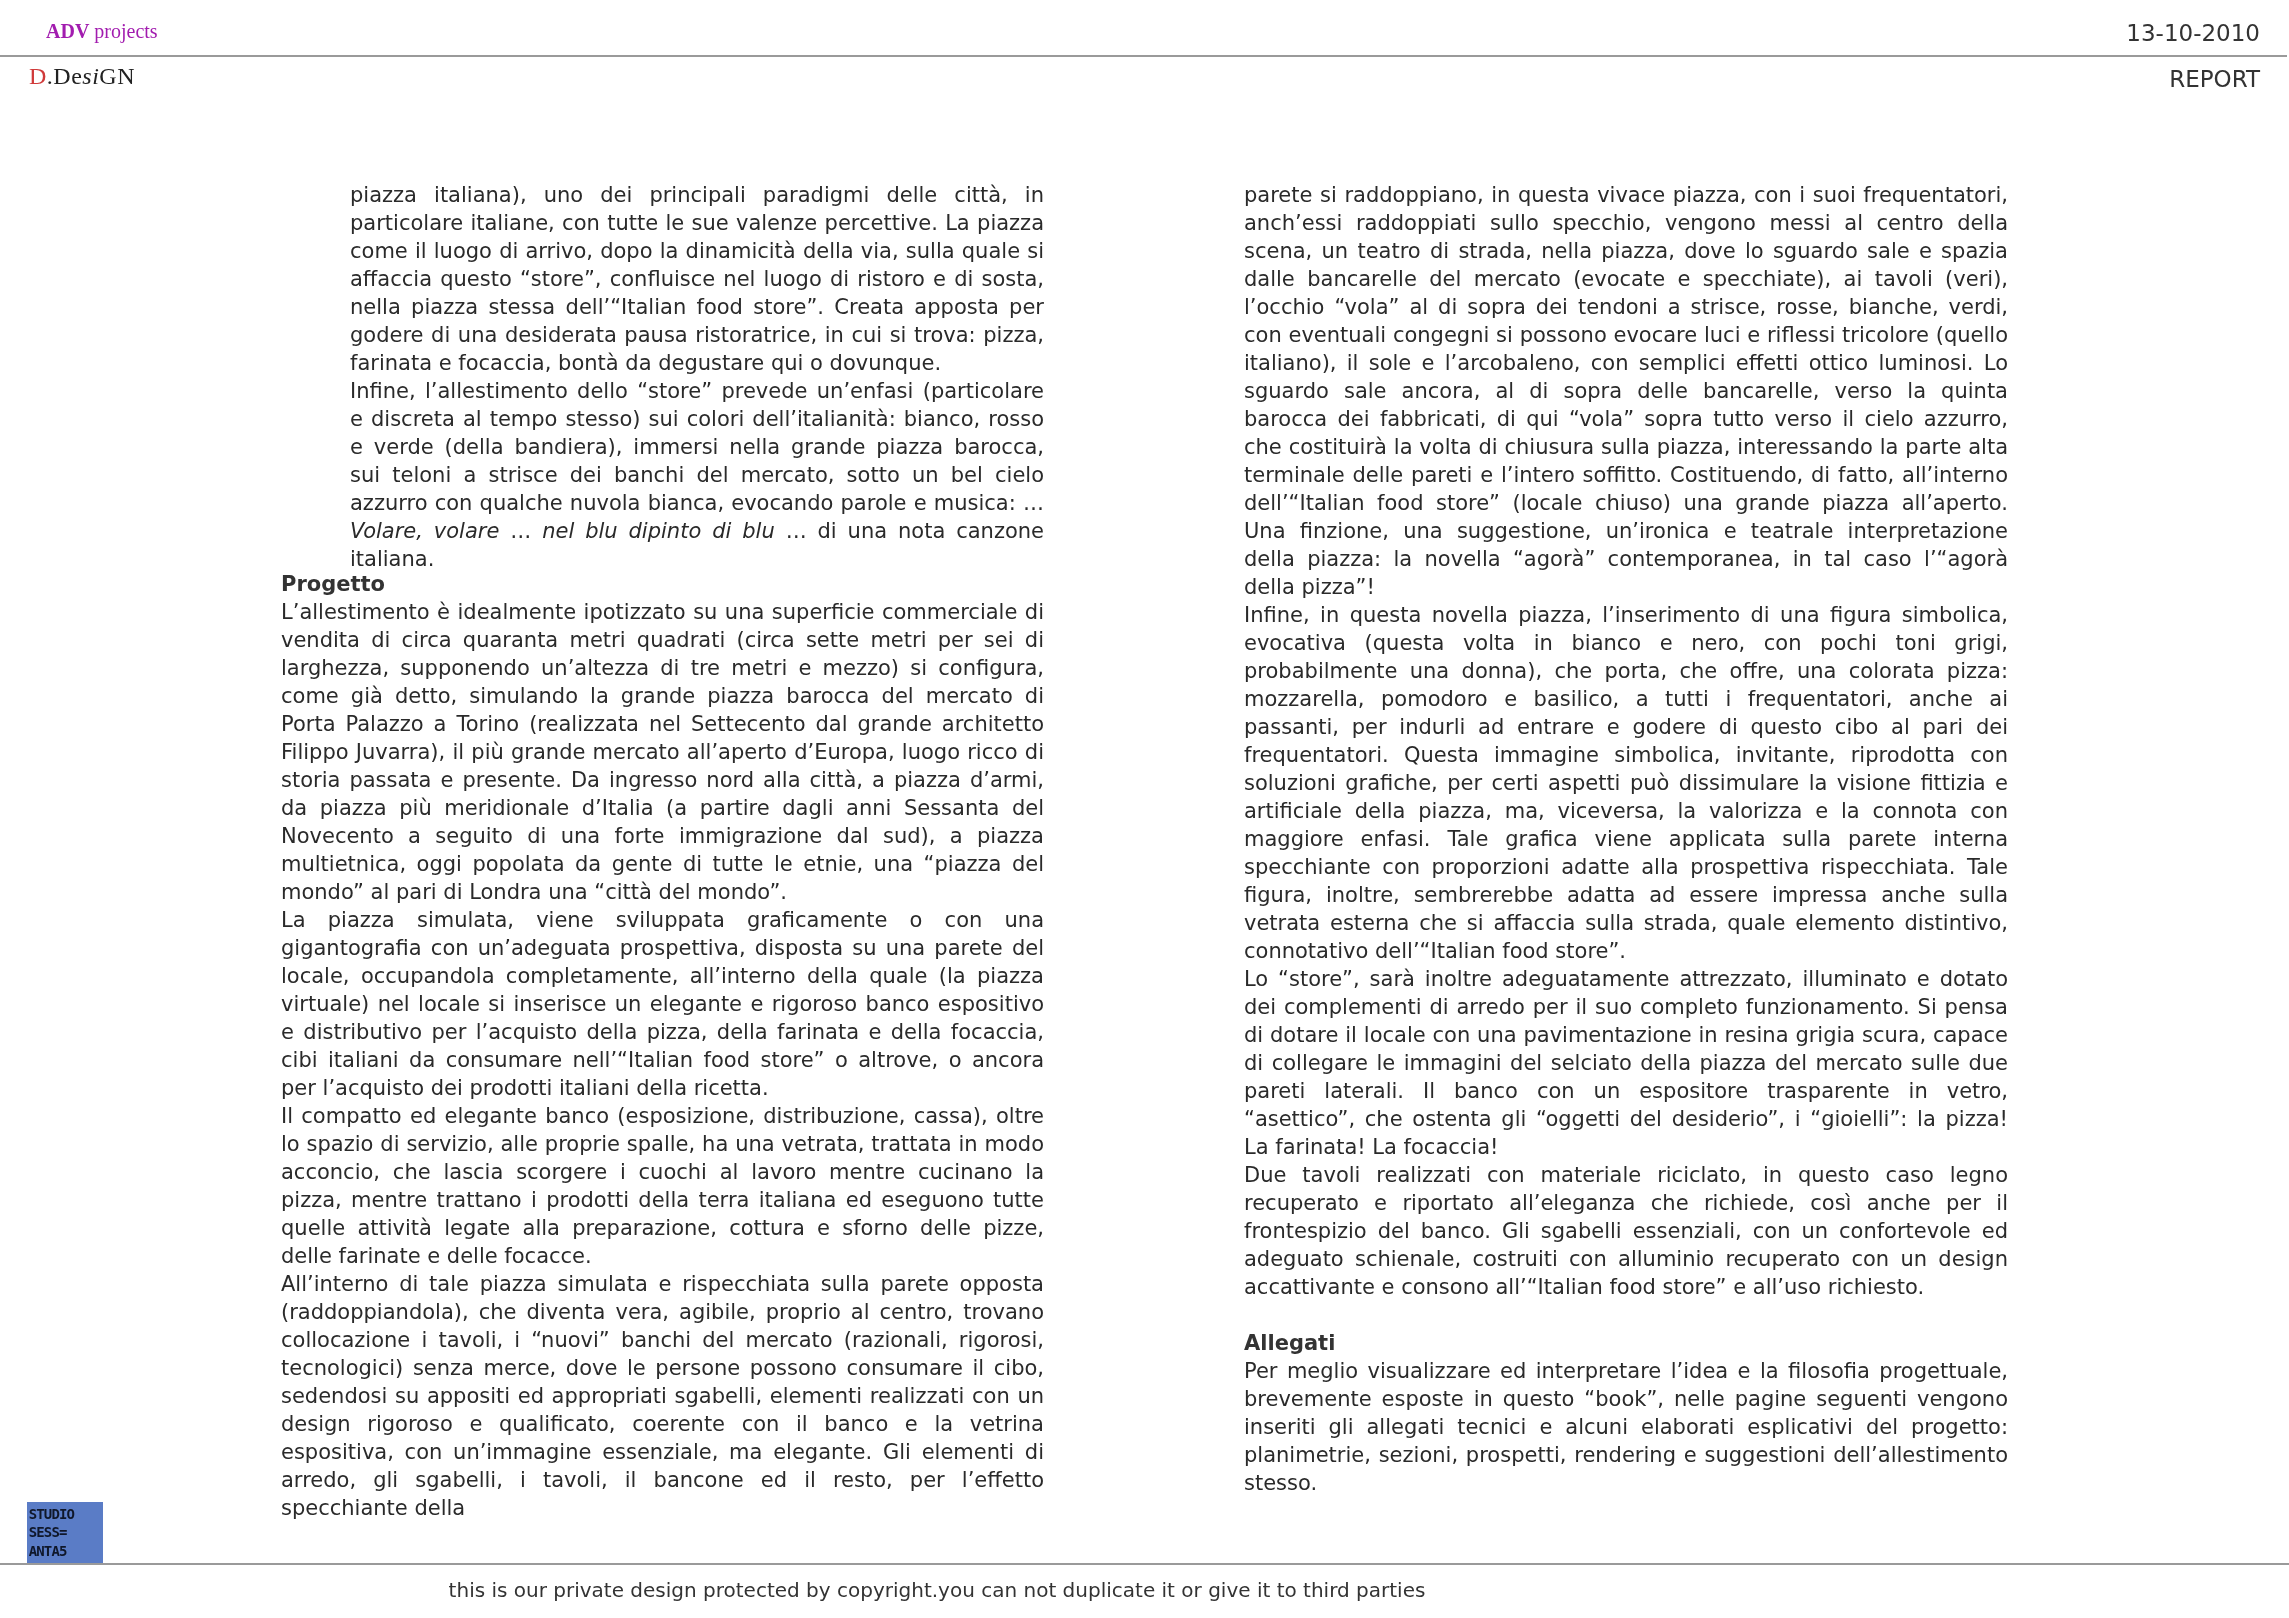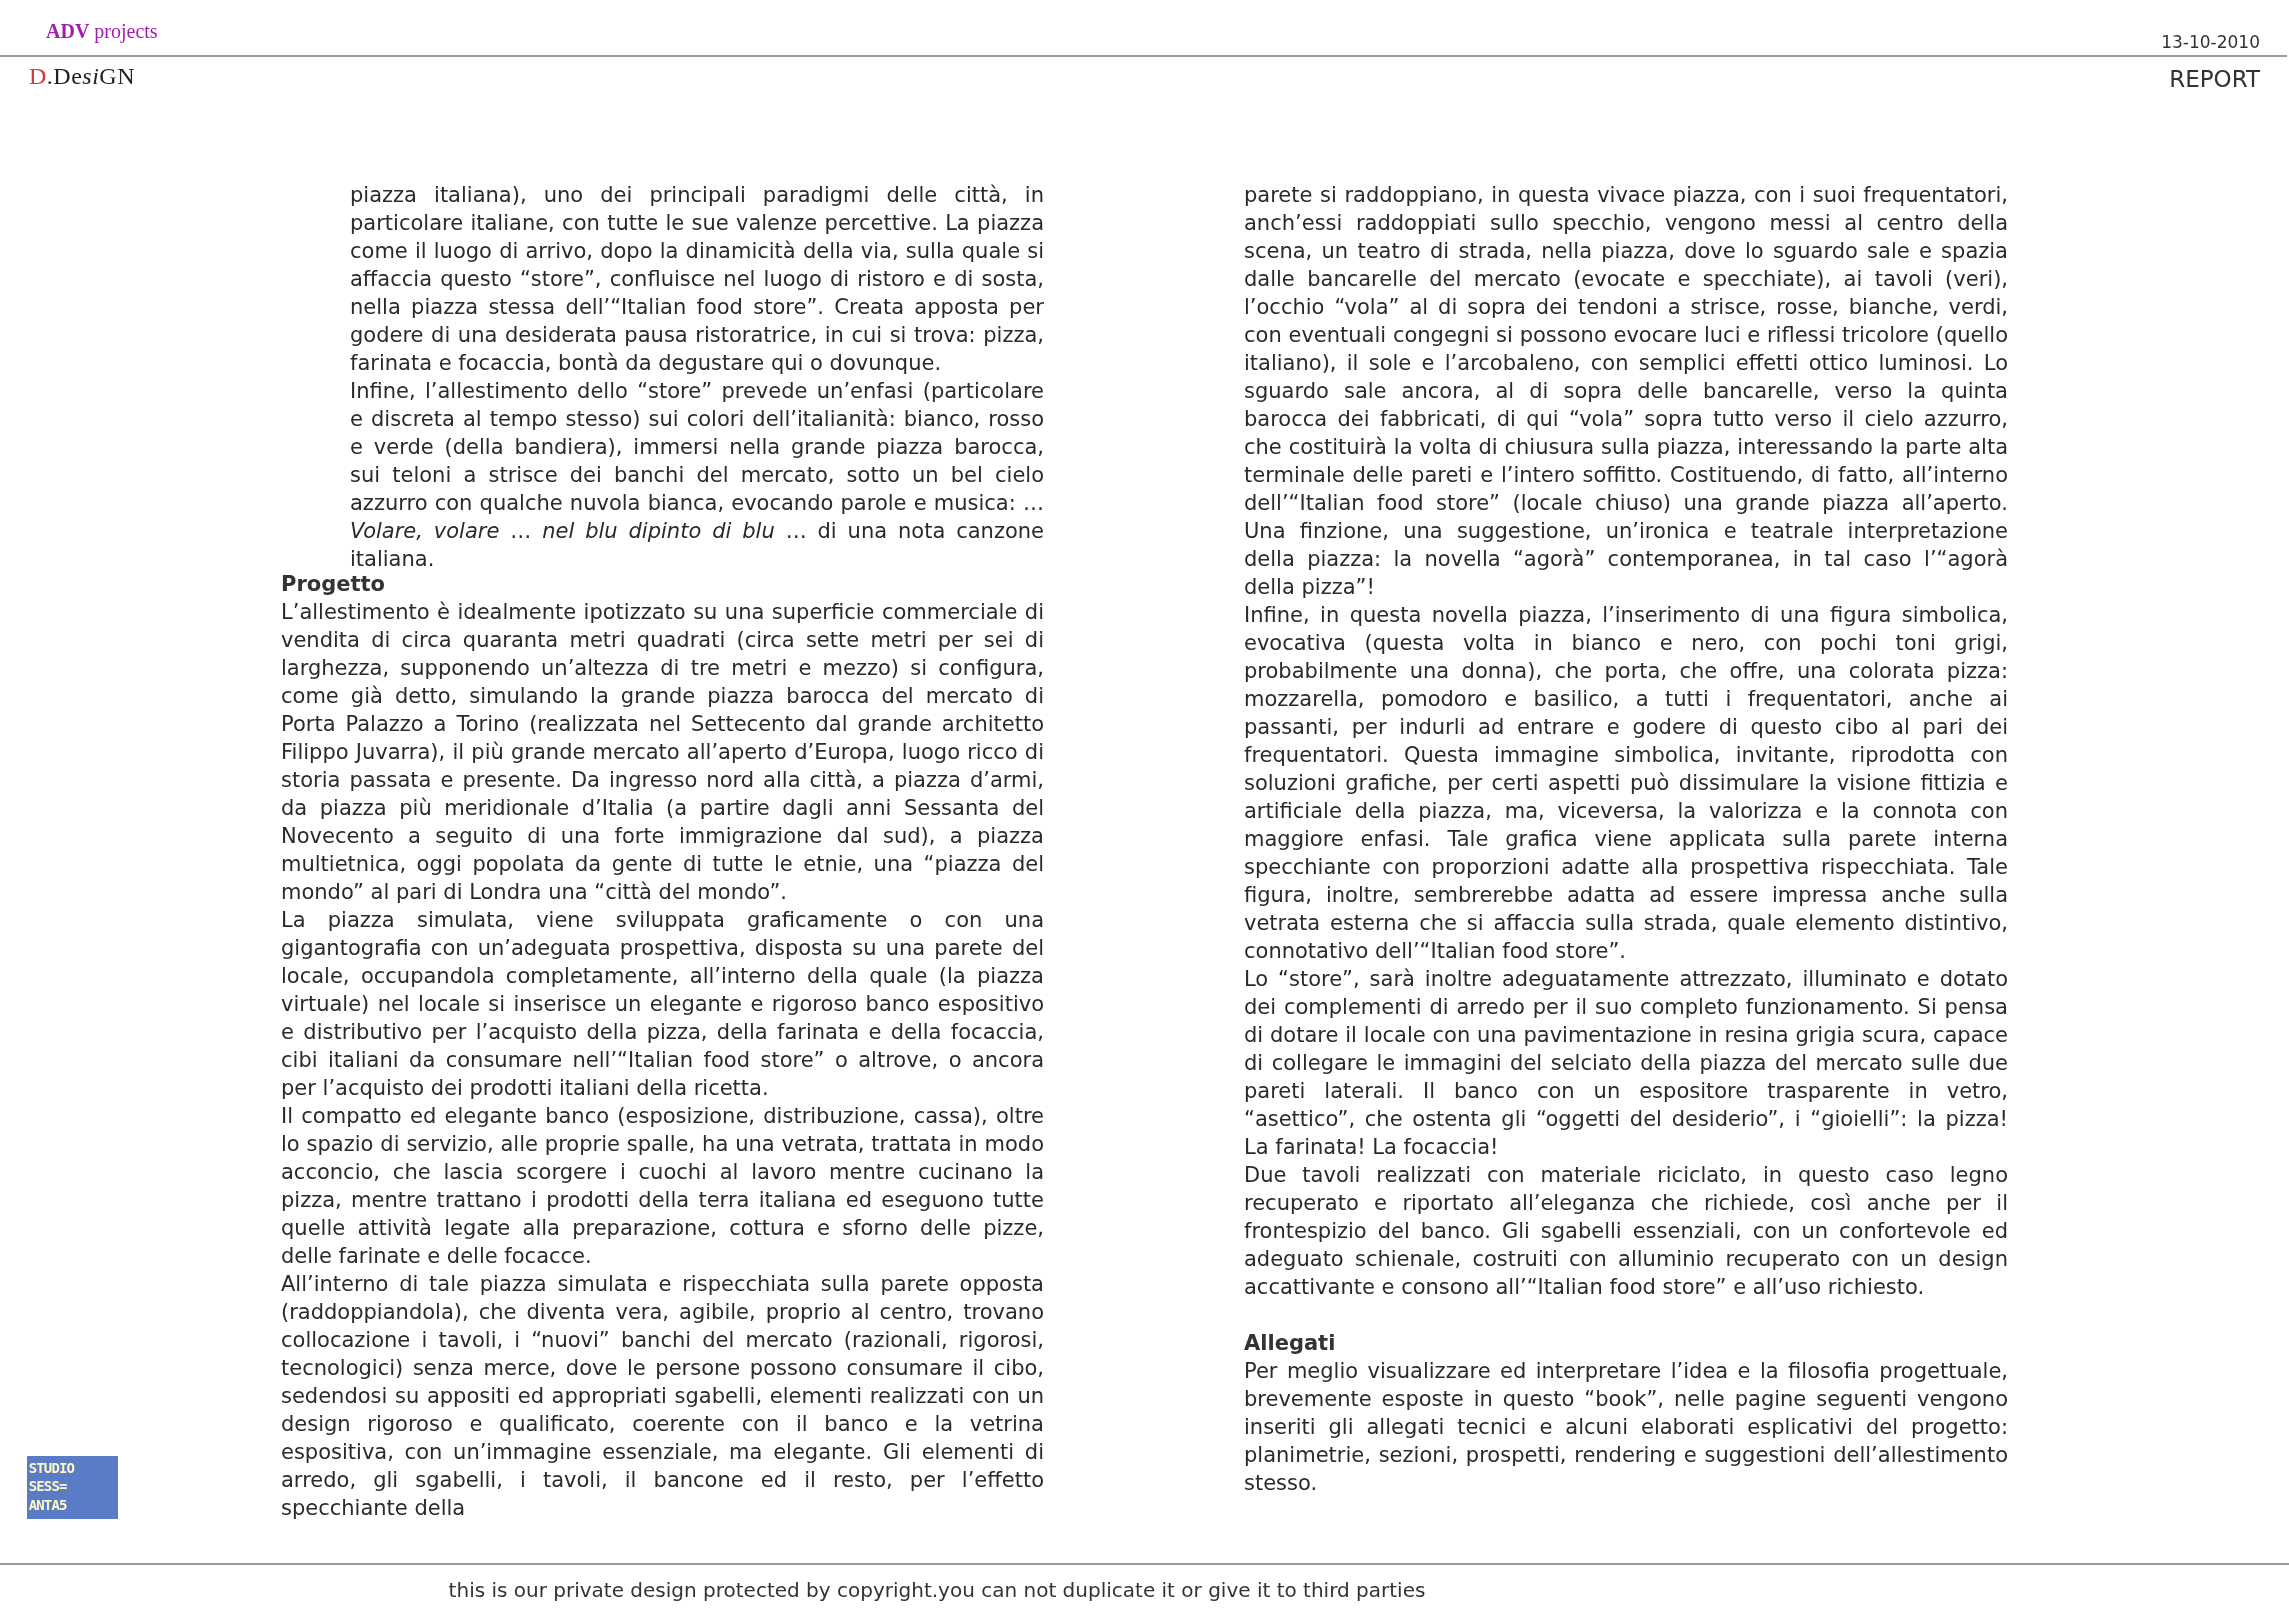--- a/index.html
+++ b/index.html
@@ -4,33 +4,33 @@
 <style>
   html, body { margin: 0; padding: 0; background: #ffffff; }
   body { width: 2290px; height: 1619px; position: relative; overflow: hidden; font-family: "DejaVu Sans", sans-serif; color: #222; }
 
   .hdr-brand { position: absolute; left: 46px; top: 20px; font-family: "Liberation Serif", serif; font-size: 20px; color: #a21caf; }
   .hdr-brand b { font-weight: bold; }
   .hdr-line { position: absolute; left: 0; top: 55px; width: 2287px; height: 1.8px; background: #9a9a9a; }
   .hdr-sub { position: absolute; left: 29px; top: 63px; font-family: "Liberation Serif", serif; font-size: 24px; color: #222; letter-spacing: 0.5px; }
   .hdr-sub .d { color: #d03a3a; }
   .hdr-sub .it { font-style: italic; }
-  .hdr-date { position: absolute; right: 30px; top: 32px; font-family: "DejaVu Sans", sans-serif; font-size: 17px; color: #333; }
+  .hdr-date { position: absolute; right: 30px; top: 20px; font-family: "DejaVu Sans", sans-serif; font-size: 23px; color: #333; }
   .hdr-report { position: absolute; right: 30px; top: 66px; font-family: "DejaVu Sans", sans-serif; font-size: 23px; color: #333; }
 
   .col { position: absolute; font-family: "DejaVu Sans", sans-serif; font-size: 21px; line-height: 28px; color: #2a2a2a; text-align: justify; }
   .col-left-top { left: 350px; top: 181px; width: 694px; }
   .col-left { left: 281px; top: 570px; width: 763px; }
   .col-right { left: 1244px; top: 181px; width: 764px; }
   .col p { margin: 0; }
   .col h3 { margin: 0; font-size: 21px; font-weight: bold; line-height: 28px; color: #333; }
   .col .gap { height: 28px; }
   .col em { font-style: italic; }
 
-  .logo { position: absolute; left: 27px; top: 1456px; width: 91px; height: 63px; background: #5a7cc6; color: #fef9c3; font-family: "DejaVu Sans Mono", monospace; font-weight: bold; font-size: 14px; line-height: 18.5px; letter-spacing: -0.9px; padding: 2.8px 1.8px; box-sizing: border-box; }
+  .logo { position: absolute; left: 27px; top: 1502px; width: 76px; height: 63px; background: #5a7cc6; color: #0f172a; font-family: "DejaVu Sans Mono", monospace; font-weight: bold; font-size: 14px; line-height: 18.5px; letter-spacing: -0.9px; padding: 2.8px 1.8px; box-sizing: border-box; }
   .logo span { display: block; }
 
   .ftr-line { position: absolute; left: 0; top: 1563px; width: 2290px; height: 1.8px; background: #9a9a9a; }
   .ftr-text { position: absolute; left: 0; width: 1874px; top: 1578px; text-align: center; font-size: 20px; color: #333; font-family: "DejaVu Sans", sans-serif; }
 </style>
 </head>
 <body>
 
 <div class="hdr-brand"><b>ADV</b><span> projects</span></div>
 <div class="hdr-line"></div>

